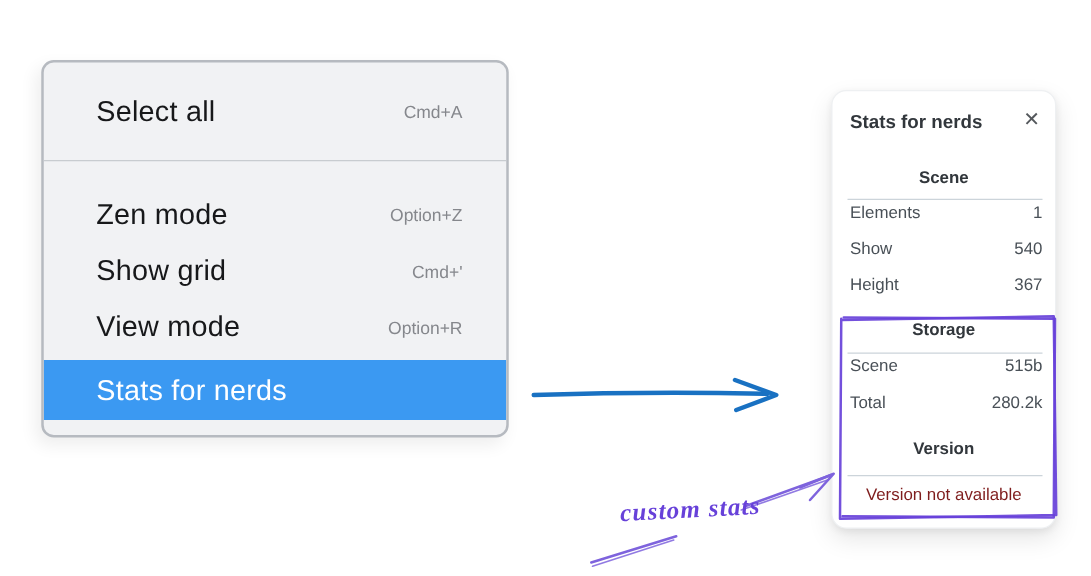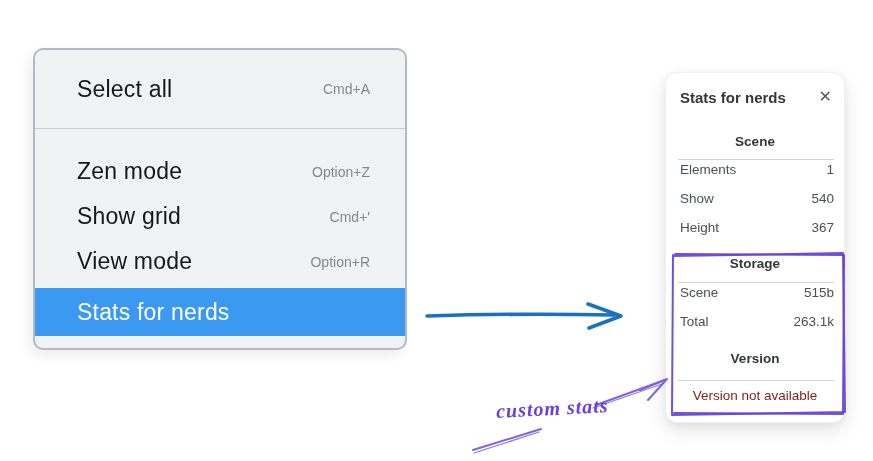--- a/index.html
+++ b/index.html
@@ -144,21 +144,21 @@
     </div>
 
     <div class="sp-heading storage">Storage</div>
     <div class="sp-divider d2"></div>
     <div class="sp-row">
       <span>Scene</span>
       <span class="v">515b</span>
     </div>
     <div class="sp-row">
       <span>Total</span>
-      <span class="v">263.1k</span>
+      <span class="v">280.2k</span>
     </div>
 
     <div class="sp-heading version">Version</div>
     <div class="sp-divider d3"></div>
     <div class="sp-note">Version not available</div>
   </aside>
 
   <svg class="annotation-svg" viewBox="0 0 873 461">
 
     <g>

